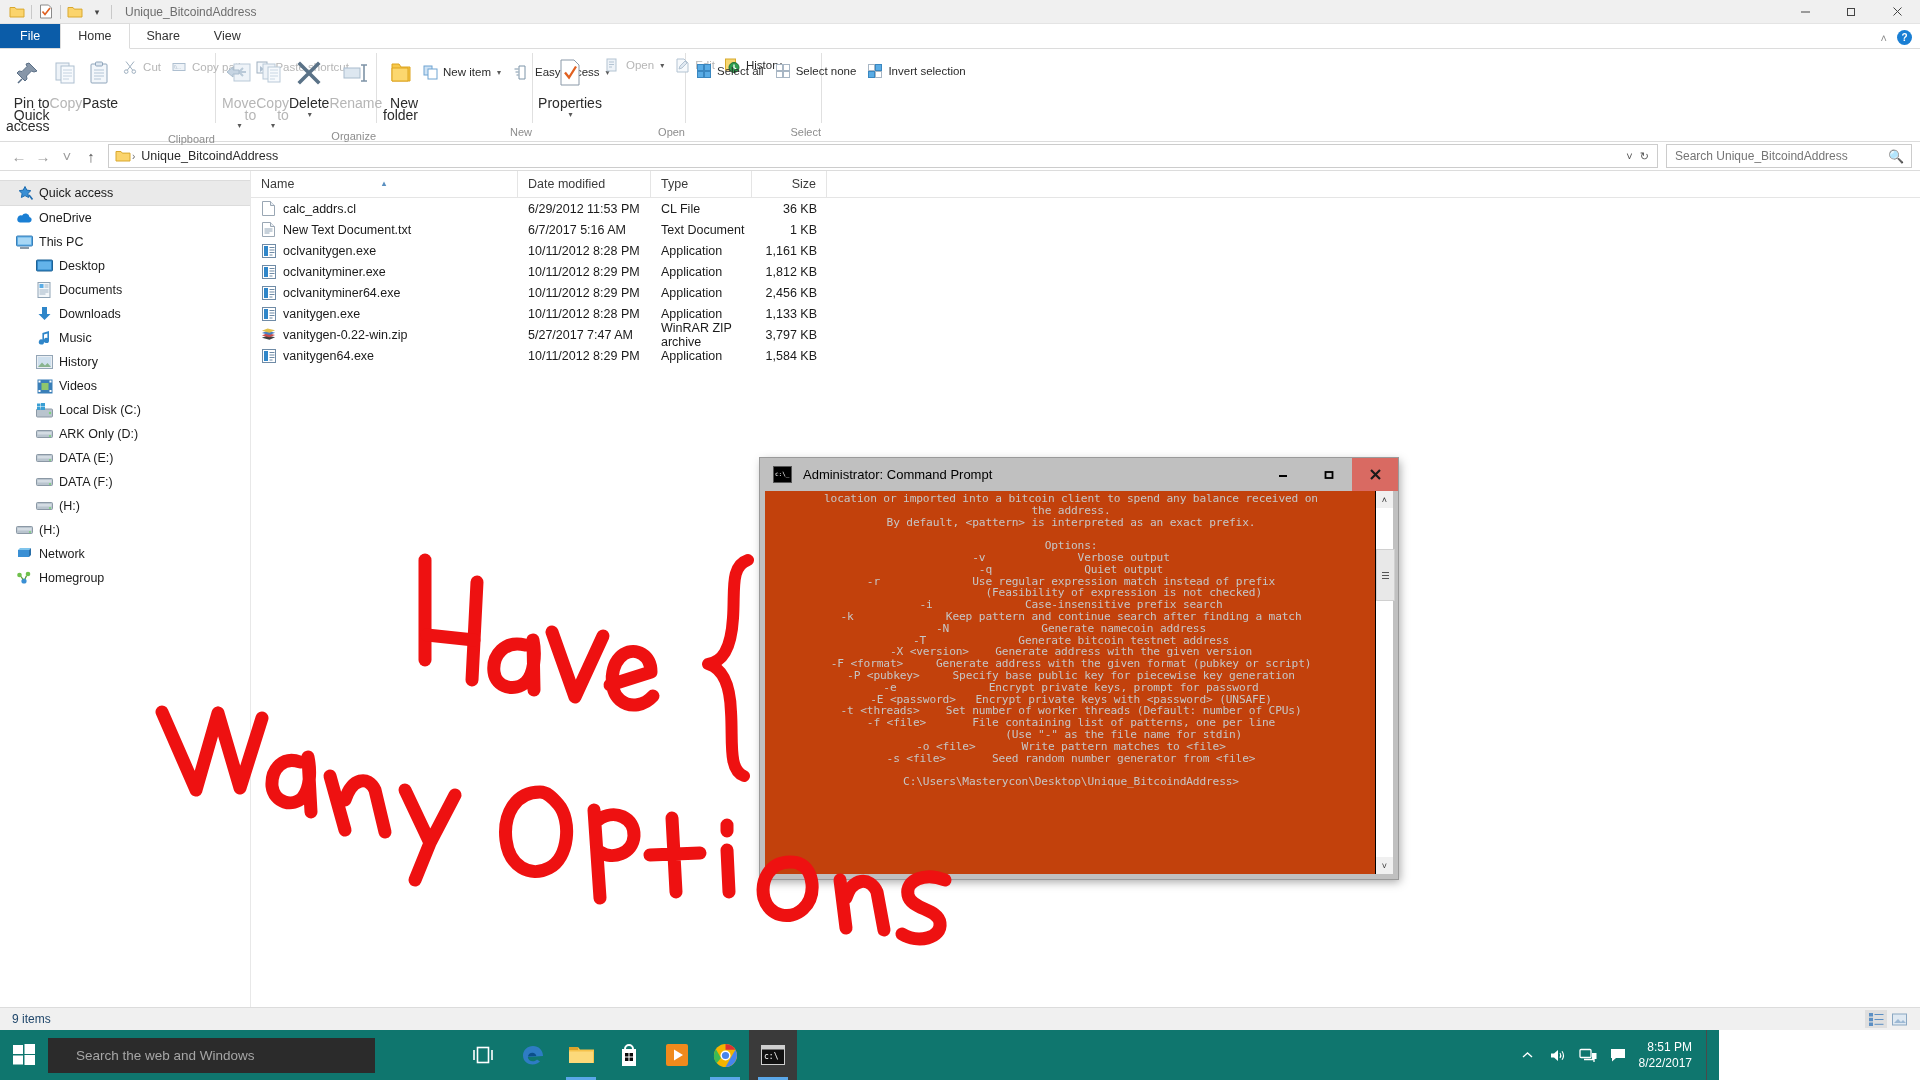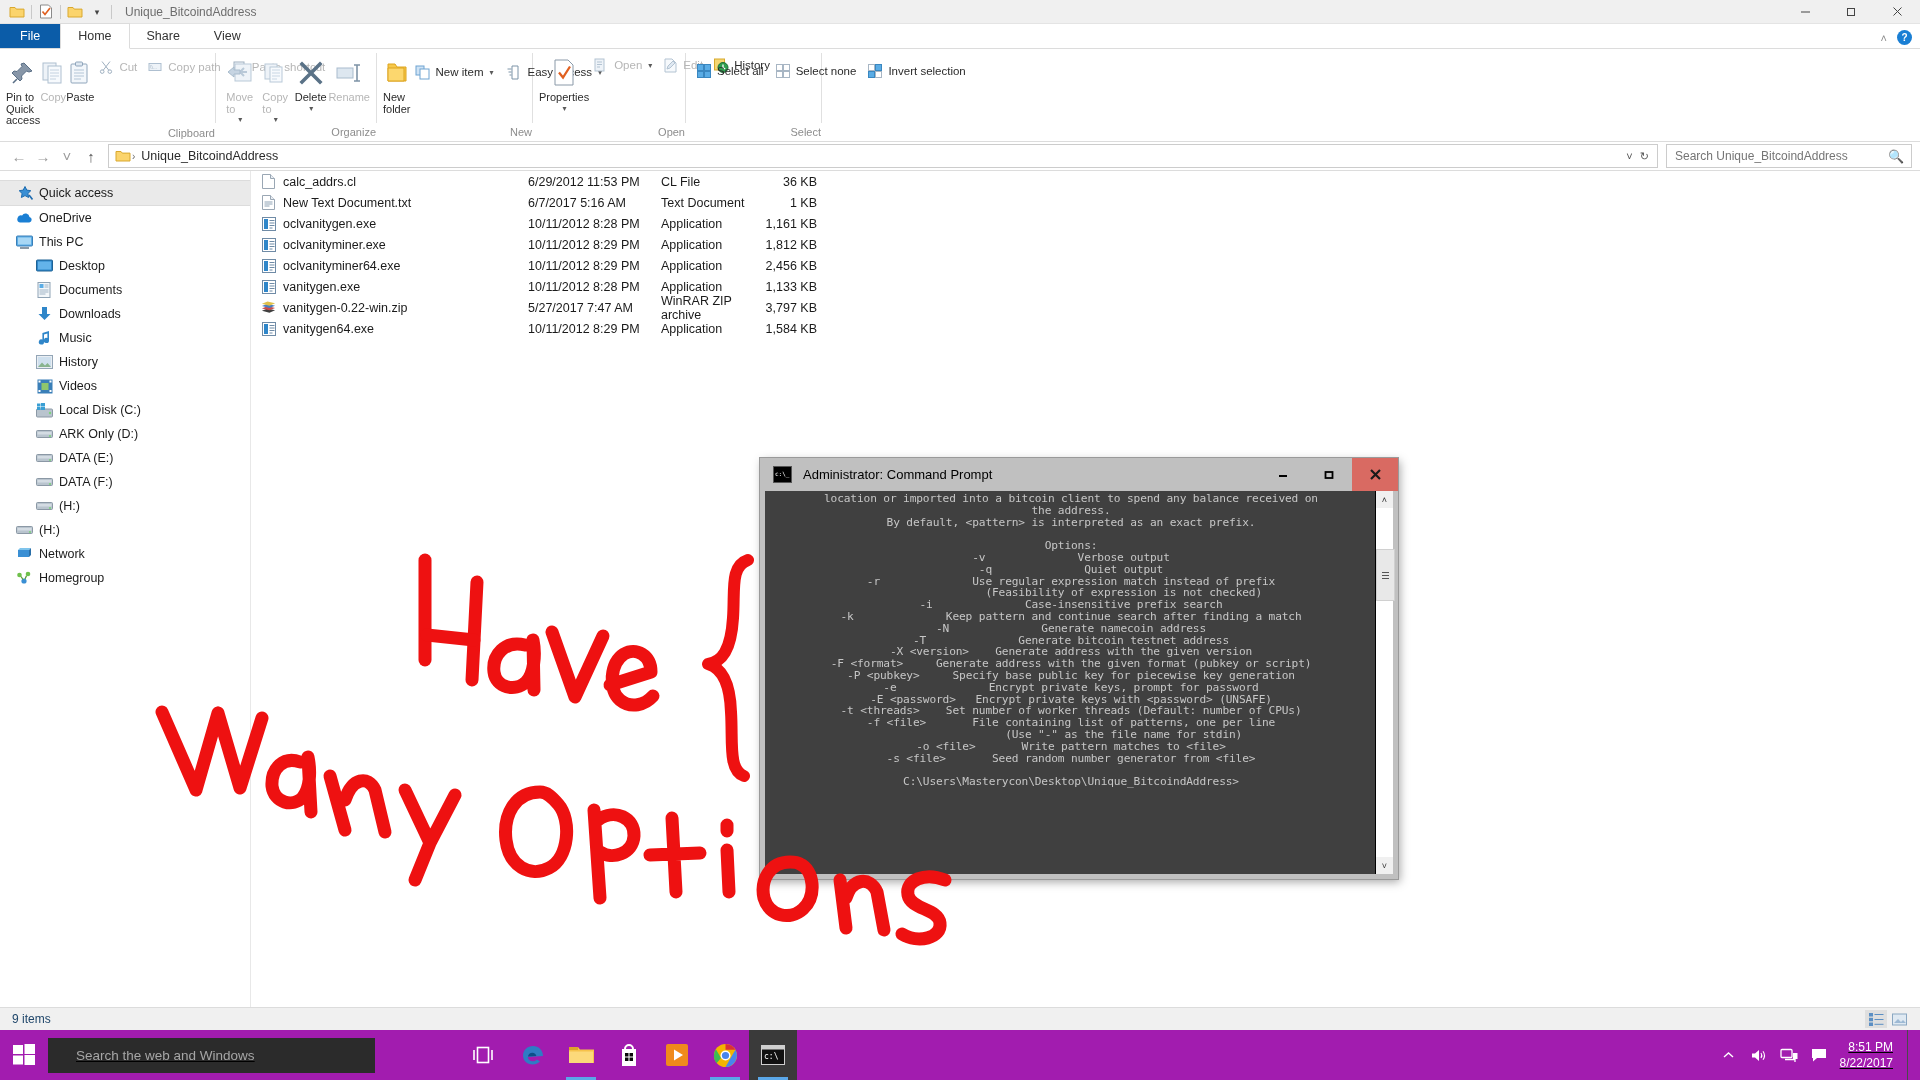--- a/index.html
+++ b/index.html
@@ -32,21 +32,21 @@
   .helpico{width:15px;height:15px;border-radius:50%;background:#1a7fd4;color:#fff;font-size:10px;font-weight:bold;display:flex;align-items:center;justify-content:center;}
 
   
   .ribbon{height:92px;background:#fff;border-bottom:1px solid #dcdcdc;display:flex;position:relative;}
   .rgroup{height:92px;position:relative;display:flex;flex-direction:column;}
   .rgroup .gbody{flex:1;display:flex;align-items:flex-start;padding:4px 6px 0 6px;}
   .glabel{height:15px;text-align:right;font-size:11px;color:#8d8d8d;line-height:13px;}
   .gdiv{width:1px;background:#e0e0e0;margin:4px 0 18px 0;}
   .bigbtn{width:62px;display:flex;flex-direction:column;align-items:center;padding-top:3px;cursor:default;}
   .bigbtn .ic{height:33px;display:flex;align-items:center;justify-content:center;}
-  .bigbtn .lb{font-size:11px;color:#2b2b2b;text-align:left;line-height:11.5px;margin-top:3px;}
+  .bigbtn .lb{font-size:14px;color:#2b2b2b;text-align:right;line-height:11.5px;margin-top:9px;}
   .bigbtn.dis .lb{color:#b6b6b6;}
   .smlist{display:flex;gap:2px;padding-top:4px;justify-content:center;}
   .smbtn{display:flex;align-items:center;gap:5px;height:20px;padding:0 4px;font-size:11.5px;color:#2b2b2b;white-space:nowrap;}
   .smbtn.dis{color:#b6b6b6;}
   .smico{width:16px;height:16px;display:flex;align-items:center;justify-content:center;}
   .arrdn{font-size:8px;color:#5a5a5a;margin-left:1px;}
 
   
   .addrbar{height:28px;display:flex;align-items:center;padding:0 8px;gap:2px;background:#fff;}
   .navbtn{width:22px;height:22px;display:flex;align-items:center;justify-content:center;color:#9a9a9a;font-size:15px;}
@@ -89,34 +89,34 @@
   
   #cmd{position:absolute;left:760px;top:458px;width:638px;height:421px;background:#c0c0c0;
        box-shadow:0 0 0 1px #9a9a9a, 2px 3px 9px rgba(0,0,0,.35);text-align:center;}
   .cmd-tb{height:33px;background:#c0c0c0;display:flex;align-items:center;position:relative;}
   .cmd-ic{width:17px;height:15px;margin-left:13px;background:#000;border:1px solid #555;position:relative;}
   .cmd-ic:after{content:"c:\\_";position:absolute;left:1px;top:0px;color:#fff;font-family:"DejaVu Sans Mono",monospace;font-size:6px;line-height:13px;}
   .cmd-title{font-size:13px;color:#000;margin-left:11px;}
   .cmd-btns{position:absolute;right:0;top:0;display:flex;height:33px;}
   .cbtn{width:46px;height:33px;display:flex;align-items:center;justify-content:center;color:#000;font-size:13px;}
   .cbtn.close{background:#d96a62;}
-  .cmd-body{position:absolute;left:5px;top:33px;right:5px;bottom:5px;background:#404040;display:flex;}
+  .cmd-body{position:absolute;left:5px;top:33px;right:5px;bottom:5px;background:#c2410c;display:flex;}
   .cmd-screen{flex:1;padding:2px 0 0 2px;overflow:hidden;}
   .cmd-screen pre{margin:0;color:#c6c6c6;font-family:"DejaVu Sans Mono","Liberation Mono",monospace;font-size:11.2px;line-height:11.8px;letter-spacing:-0.15px;white-space:pre;}
   .cmd-sb{width:17px;background:#fff;border-left:1px solid #000;display:flex;flex-direction:column;align-items:center;}
   .sb-arrow{width:17px;height:17px;display:flex;align-items:center;justify-content:center;font-size:9px;color:#333;background:#f0f0f0;}
   .sb-track{flex:1;width:17px;background:#fff;position:relative;}
   .sb-thumb{position:absolute;left:0;top:41px;width:17px;height:50px;background:#e8e8e8;border:1px solid #d0d0d0;display:flex;align-items:center;justify-content:center;}
   .sb-grip{width:7px;height:7px;background:linear-gradient(to bottom,#555 0 1px,transparent 1px 3px,#555 3px 4px,transparent 4px 6px,#555 6px 7px);}
 
   
   #annot{position:absolute;left:0;top:0;width:1920px;height:1030px;pointer-events:none;}
 
   
-  #taskbar{position:absolute;left:0;bottom:0;width:1920px;height:50px;background:#a21caf;display:flex;align-items:center;text-decoration:underline;}
+  #taskbar{position:absolute;left:0;bottom:0;width:1719px;height:50px;background:#0f766e;display:flex;align-items:center;}
   .startbtn{width:48px;height:50px;display:flex;align-items:center;justify-content:center;}
   .tsearch{width:327px;height:35px;background:#2b2b2b;display:flex;align-items:center;padding-left:28px;box-sizing:border-box;}
   .tsearch span{font-size:13.5px;color:#a6a6a6;}
   .tkicons{display:flex;align-items:center;margin-left:86px;gap:0;}
   .tki{width:48px;height:50px;display:flex;align-items:center;justify-content:center;position:relative;}
   .tki.run:after{content:"";position:absolute;bottom:0;left:9px;right:9px;height:3px;background:#5aa7e8;}
   .tki.active{background:#3a3a3a;}
   .tray{margin-left:auto;display:flex;align-items:center;gap:0;padding-right:4px;color:#fff;}
   .trayi{width:30px;height:50px;display:flex;align-items:center;justify-content:center;}
   .clock{display:flex;flex-direction:column;align-items:flex-end;justify-content:center;height:50px;padding:0 14px 0 6px;color:#fff;}
@@ -646,20 +646,26 @@
               <circle cx="8" cy="10" r="2.6" fill="#3a8fd4"></circle>
               <g stroke="#5a9c3a" stroke-width="1.3">
                 <path d="M5 5.5l2 3M10.5 4.8L9 8"></path>
               </g>
             </svg>
           </span>
           <span>Homegroup</span>
         </div>
       </div>
     <div class="filepane">
+      <div class="hdr">
+          <div class="hcell" style="width: 267px;"><span>Name</span><span class="sortarrow">▴</span></div>
+          <div class="hcell" style="width: 133px;"><span>Date modified</span></div>
+          <div class="hcell" style="width: 101px;"><span>Type</span></div>
+          <div class="hcell" style="width: 75px; text-align: right; padding-right: 10px; padding-left: 0px;"><span>Size</span></div>
+        </div>
       <div id="rows">
           <div class="frow">
             <div class="c-name">
               <span class="fic">
                 <svg width="13" height="15" viewBox="0 0 13 15">
                   <path d="M0.5 0.5h8l4 4v10H0.5z" fill="#fff" stroke="#9aa7b4"></path>
                   <path d="M8.5 0.5v4h4" fill="#e9eef3" stroke="#9aa7b4"></path>
                 </svg>
               </span>
               <span>calc_addrs.cl</span>

